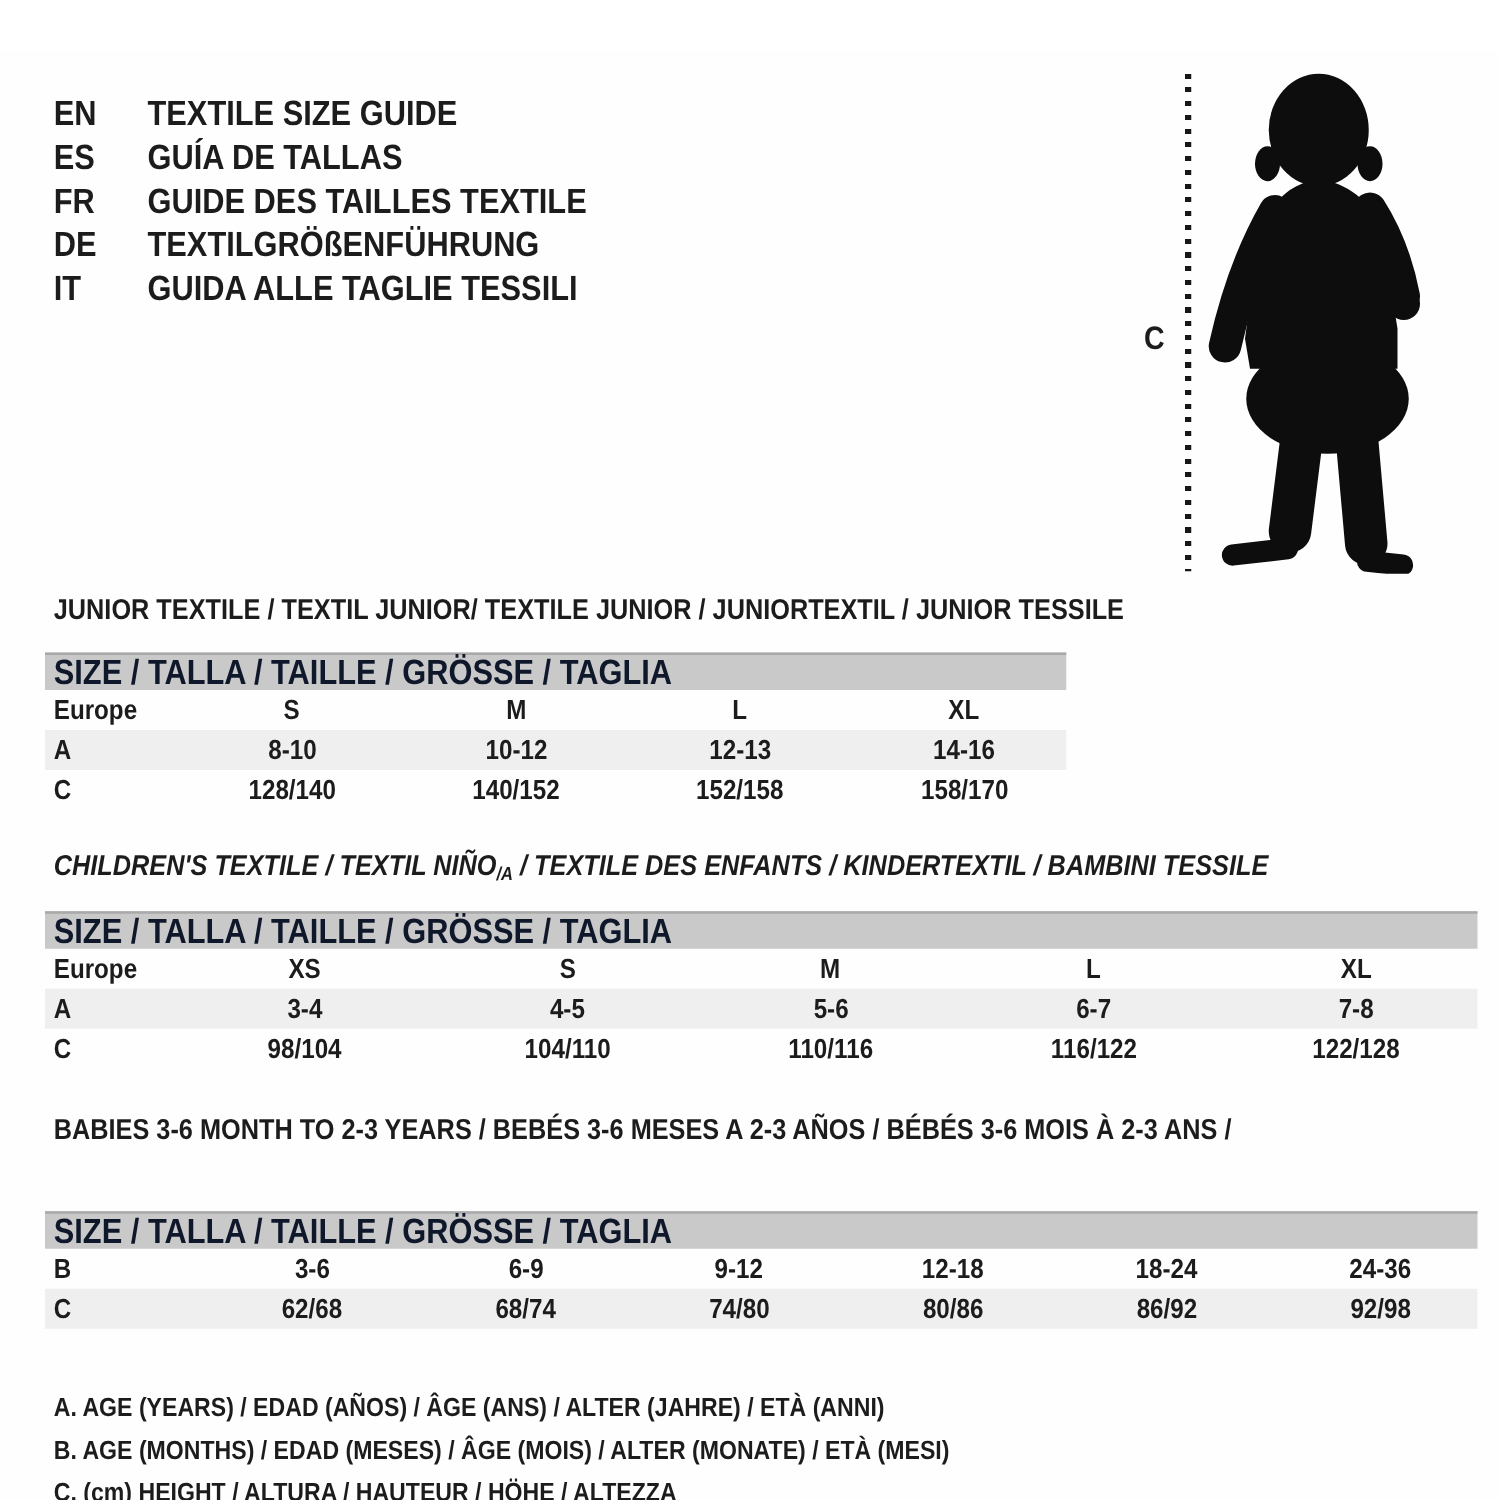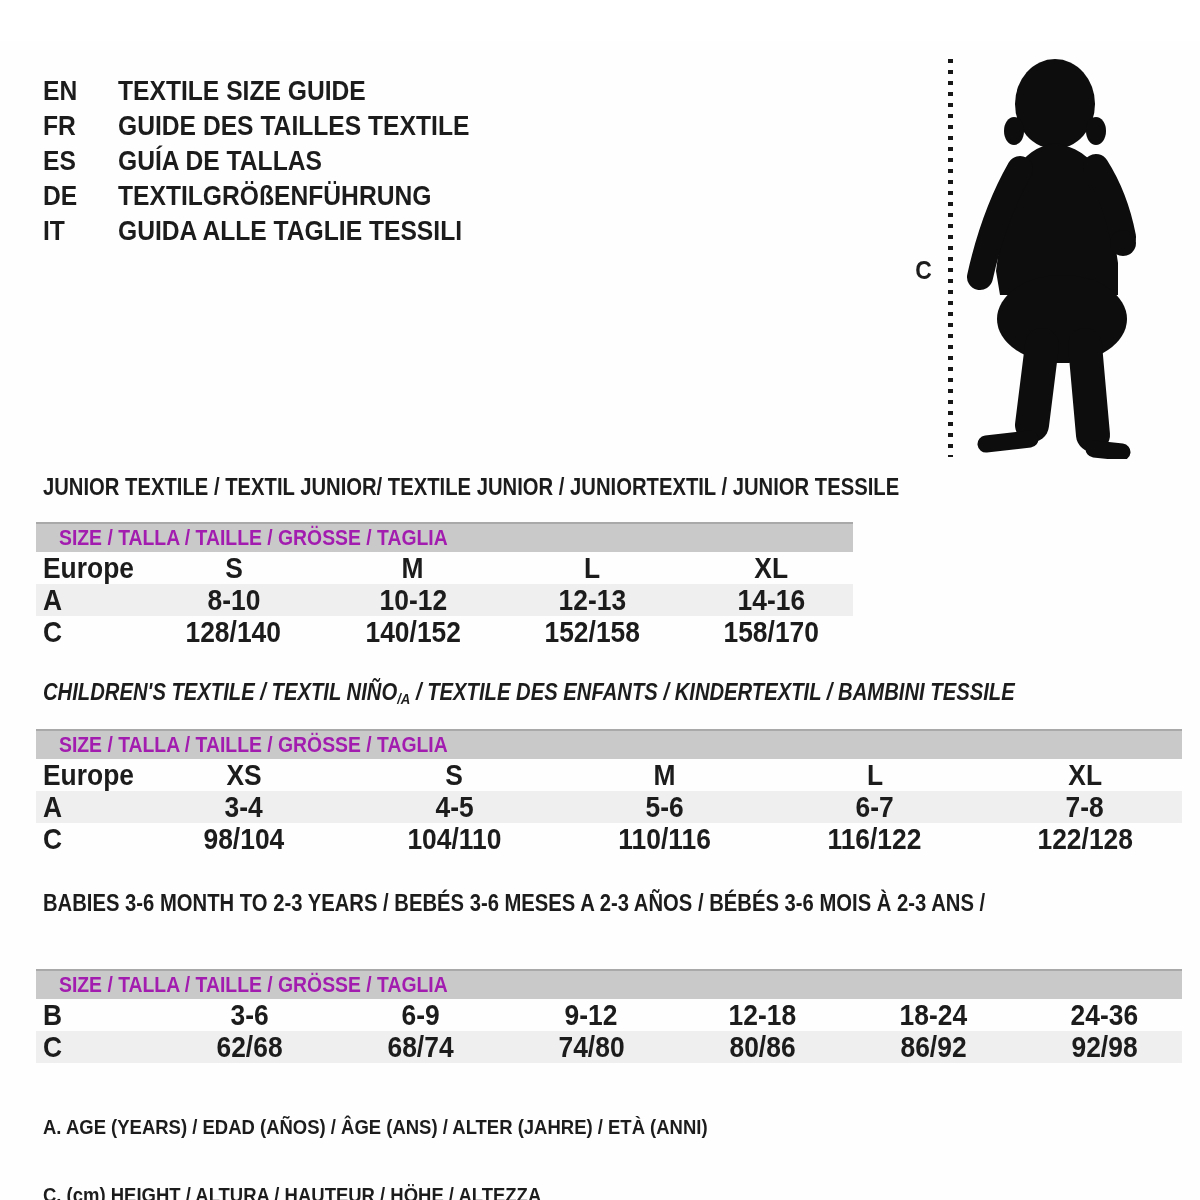--- a/index.html
+++ b/index.html
@@ -25,23 +25,23 @@
   .silhouette{position:absolute;left:960px;top:16px;width:180px;height:402px;}
 
   
   .sec-title{position:absolute;left:43px;font-size:23px;font-weight:bold;line-height:30px;}
   .sub{font-size:15px;vertical-align:-4px;letter-spacing:0;}
 
   
   .size-table{position:absolute;left:36px;}
   .size-bar{
     background:#c9c9c9;border-top:2px solid #a9a9a9;height:28px;line-height:28px;
-    padding-left:23px;font-size:22px;font-weight:bold;color:#a21caf;
+    padding-left:7px;font-size:28px;font-weight:bold;color:#0f172a;
   }
-  .trow{display:flex;height:32px;align-items:center;font-size:30px;font-weight:bold;gap:16px;}
+  .trow{display:flex;height:32px;align-items:center;font-size:22px;font-weight:bold;gap:16px;}
   .trow.shaded{background:#efefef;}
   .tlabel{padding-left:7px;box-sizing:border-box;}
   .tcell{flex:1;text-align:center;}
   .w-junior{width:817px;}
   .w-full{width:1146px;}
   .lab-100{width:100px;}
   .lab-95{width:95px;}
   .lab-120{width:120px;}
 
   
@@ -51,26 +51,26 @@
 <body>
 
 <div class="page">
 
   <div class="lang-block">
     <div class="lang-row">
       <span class="lang-code"><span class="cx">EN</span></span>
       <span class="cx">TEXTILE SIZE GUIDE</span>
     </div>
     <div class="lang-row">
+      <span class="lang-code"><span class="cx">ES</span></span>
+      <span class="cx">GUÍA DE TALLAS</span>
+    </div>
+    <div class="lang-row">
       <span class="lang-code"><span class="cx">FR</span></span>
       <span class="cx">GUIDE DES TAILLES TEXTILE</span>
-    </div>
-    <div class="lang-row">
-      <span class="lang-code"><span class="cx">ES</span></span>
-      <span class="cx">GUÍA DE TALLAS</span>
     </div>
     <div class="lang-row">
       <span class="lang-code"><span class="cx">DE</span></span>
       <span class="cx">TEXTILGRÖßENFÜHRUNG</span>
     </div>
     <div class="lang-row">
       <span class="lang-code"><span class="cx">IT</span></span>
       <span class="cx">GUIDA ALLE TAGLIE TESSILI</span>
     </div>
   </div>
@@ -174,15 +174,16 @@
       <span class="tcell"><span class="cxc">62/68</span></span>
       <span class="tcell"><span class="cxc">68/74</span></span>
       <span class="tcell"><span class="cxc">74/80</span></span>
       <span class="tcell"><span class="cxc">80/86</span></span>
       <span class="tcell"><span class="cxc">86/92</span></span>
       <span class="tcell"><span class="cxc">92/98</span></span>
     </div>
   </div>
 
   <div class="legend-row" style="top:1072px;text-align:right;"><span class="cx">A. AGE (YEARS) / EDAD (AÑOS) / ÂGE (ANS) / ALTER (JAHRE) / ETÀ (ANNI)</span></div>
+  <div class="legend-row" style="top:1106px;"><span class="cx">B. AGE (MONTHS) / EDAD (MESES) / ÂGE (MOIS) / ALTER (MONATE) / ETÀ (MESI)</span></div>
   <div class="legend-row" style="top:1140px;"><span class="cx">C. (cm) HEIGHT / ALTURA / HAUTEUR / HÖHE / ALTEZZA</span></div>
 
 </div>
 
 </body></html>

